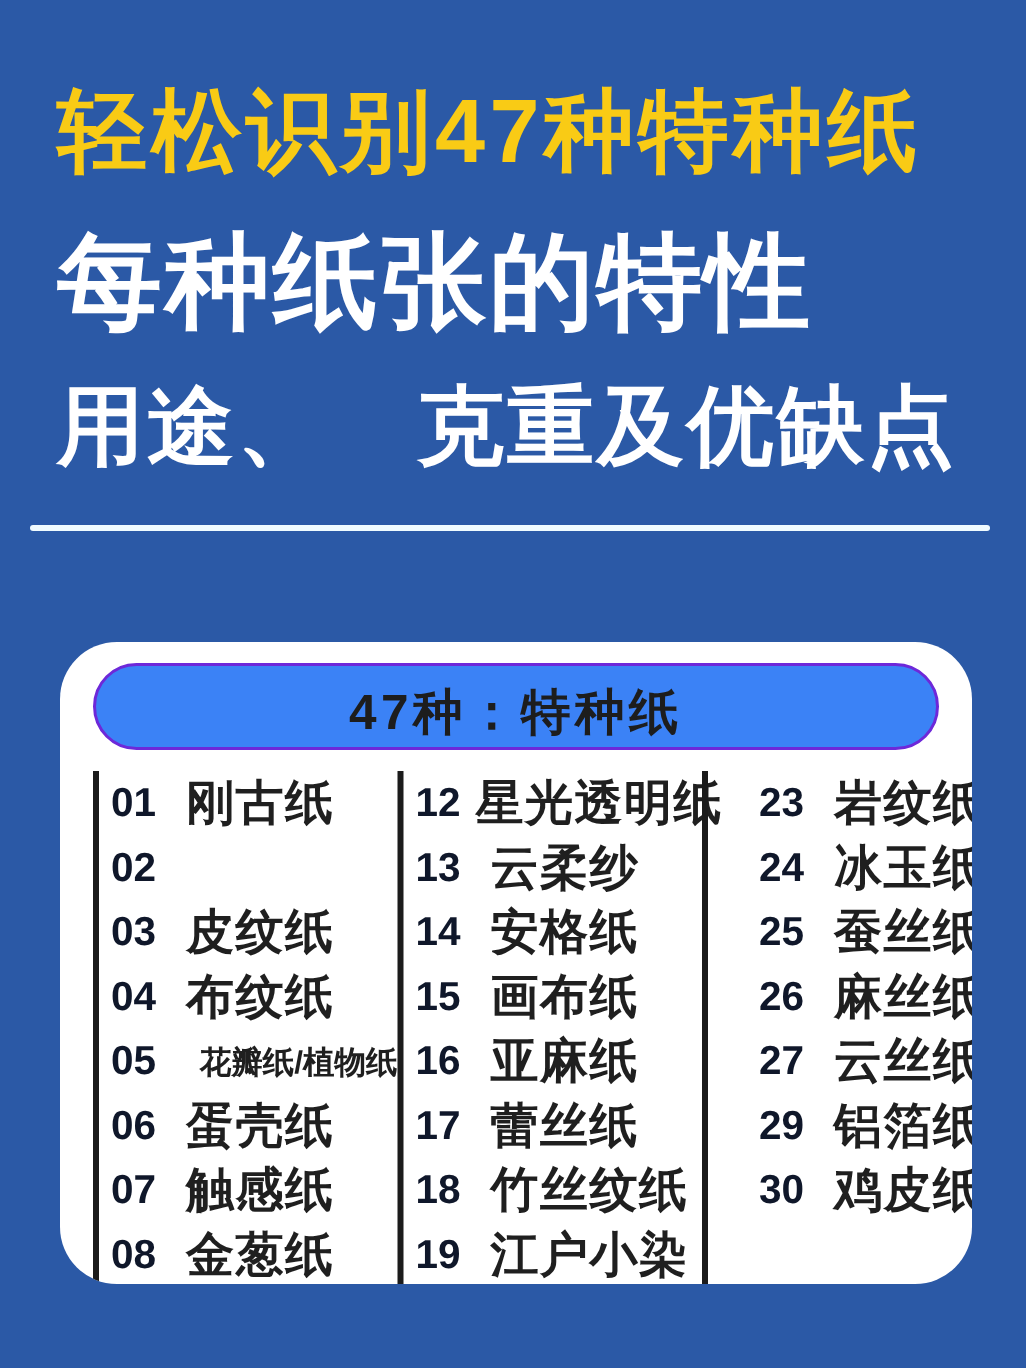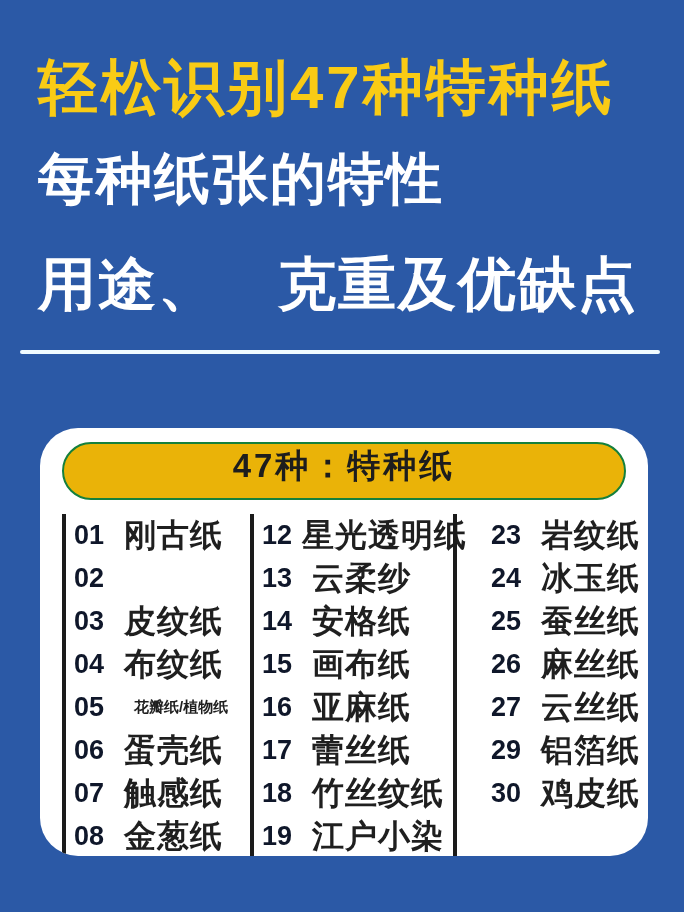--- a/index.html
+++ b/index.html
@@ -15,21 +15,21 @@
   
   .headline {
     position:absolute; left:38px; top:48px;
     font-weight:bold; color:#f9cb15;
     font-size:60px; letter-spacing:3px;
     white-space:nowrap;
   }
   .sub1 {
     position:absolute; left:38px; top:142px;
     font-weight:bold; color:#ffffff;
-    font-size:56px; letter-spacing:2px;
+    font-size:70px; letter-spacing:2px;
     white-space:nowrap;
   }
   .sub2 {
     position:absolute; left:38px; top:246px;
     font-weight:bold; color:#ffffff;
     font-size:58px; letter-spacing:2px;
     white-space:nowrap;
   }
 
   .divider {
@@ -43,24 +43,24 @@
   .card {
     position:absolute; left:40px; top:428px;
     width:608px; height:428px;
     background:#ffffff;
     border-radius:38px;
     overflow:hidden;
   }
   .pill {
     position:absolute; left:22px; top:14px;
     width:564px; height:58px;
-    border:2px solid #15803d;
+    border:2px solid #6d28d9;
     border-radius:32px;
-    background:#eab308;
-    display:flex; align-items:flex-start; justify-content:center;
+    background:#3b82f6;
+    display:flex; align-items:flex-end; justify-content:center;
   }
   .pill-text {
     font-size:33px; font-weight:bold; color:#1d1d1d; letter-spacing:3px;
     white-space:nowrap;
   }
 
   .columns {
     position:absolute; left:22px; top:86px; right:8px; bottom:0;
     display:flex;
   }
@@ -79,21 +79,21 @@
   .num {
     width:40px; margin-left:2px;
     font-size:27px; font-weight:600; color:#0f172a;
   }
   .nm {
     margin-left:10px;
     font-size:32px; font-weight:600; color:#1f1f1f;
     letter-spacing:1px;
   }
   
-  .col-1 .row:nth-child(5) .nm { font-size:15px; letter-spacing:0; margin-left:20px; }
+  .col-1 .row:nth-child(5) .nm { font-size:21px; letter-spacing:0; margin-left:20px; }
 </style>
 </head>
 <body>
 
 <div class="stage">
 
   <div class="headline">轻松识别47种特种纸</div>
   <div class="sub1">每种纸张的特性</div>
   <div class="sub2">用途、　克重及优缺点</div>
 

